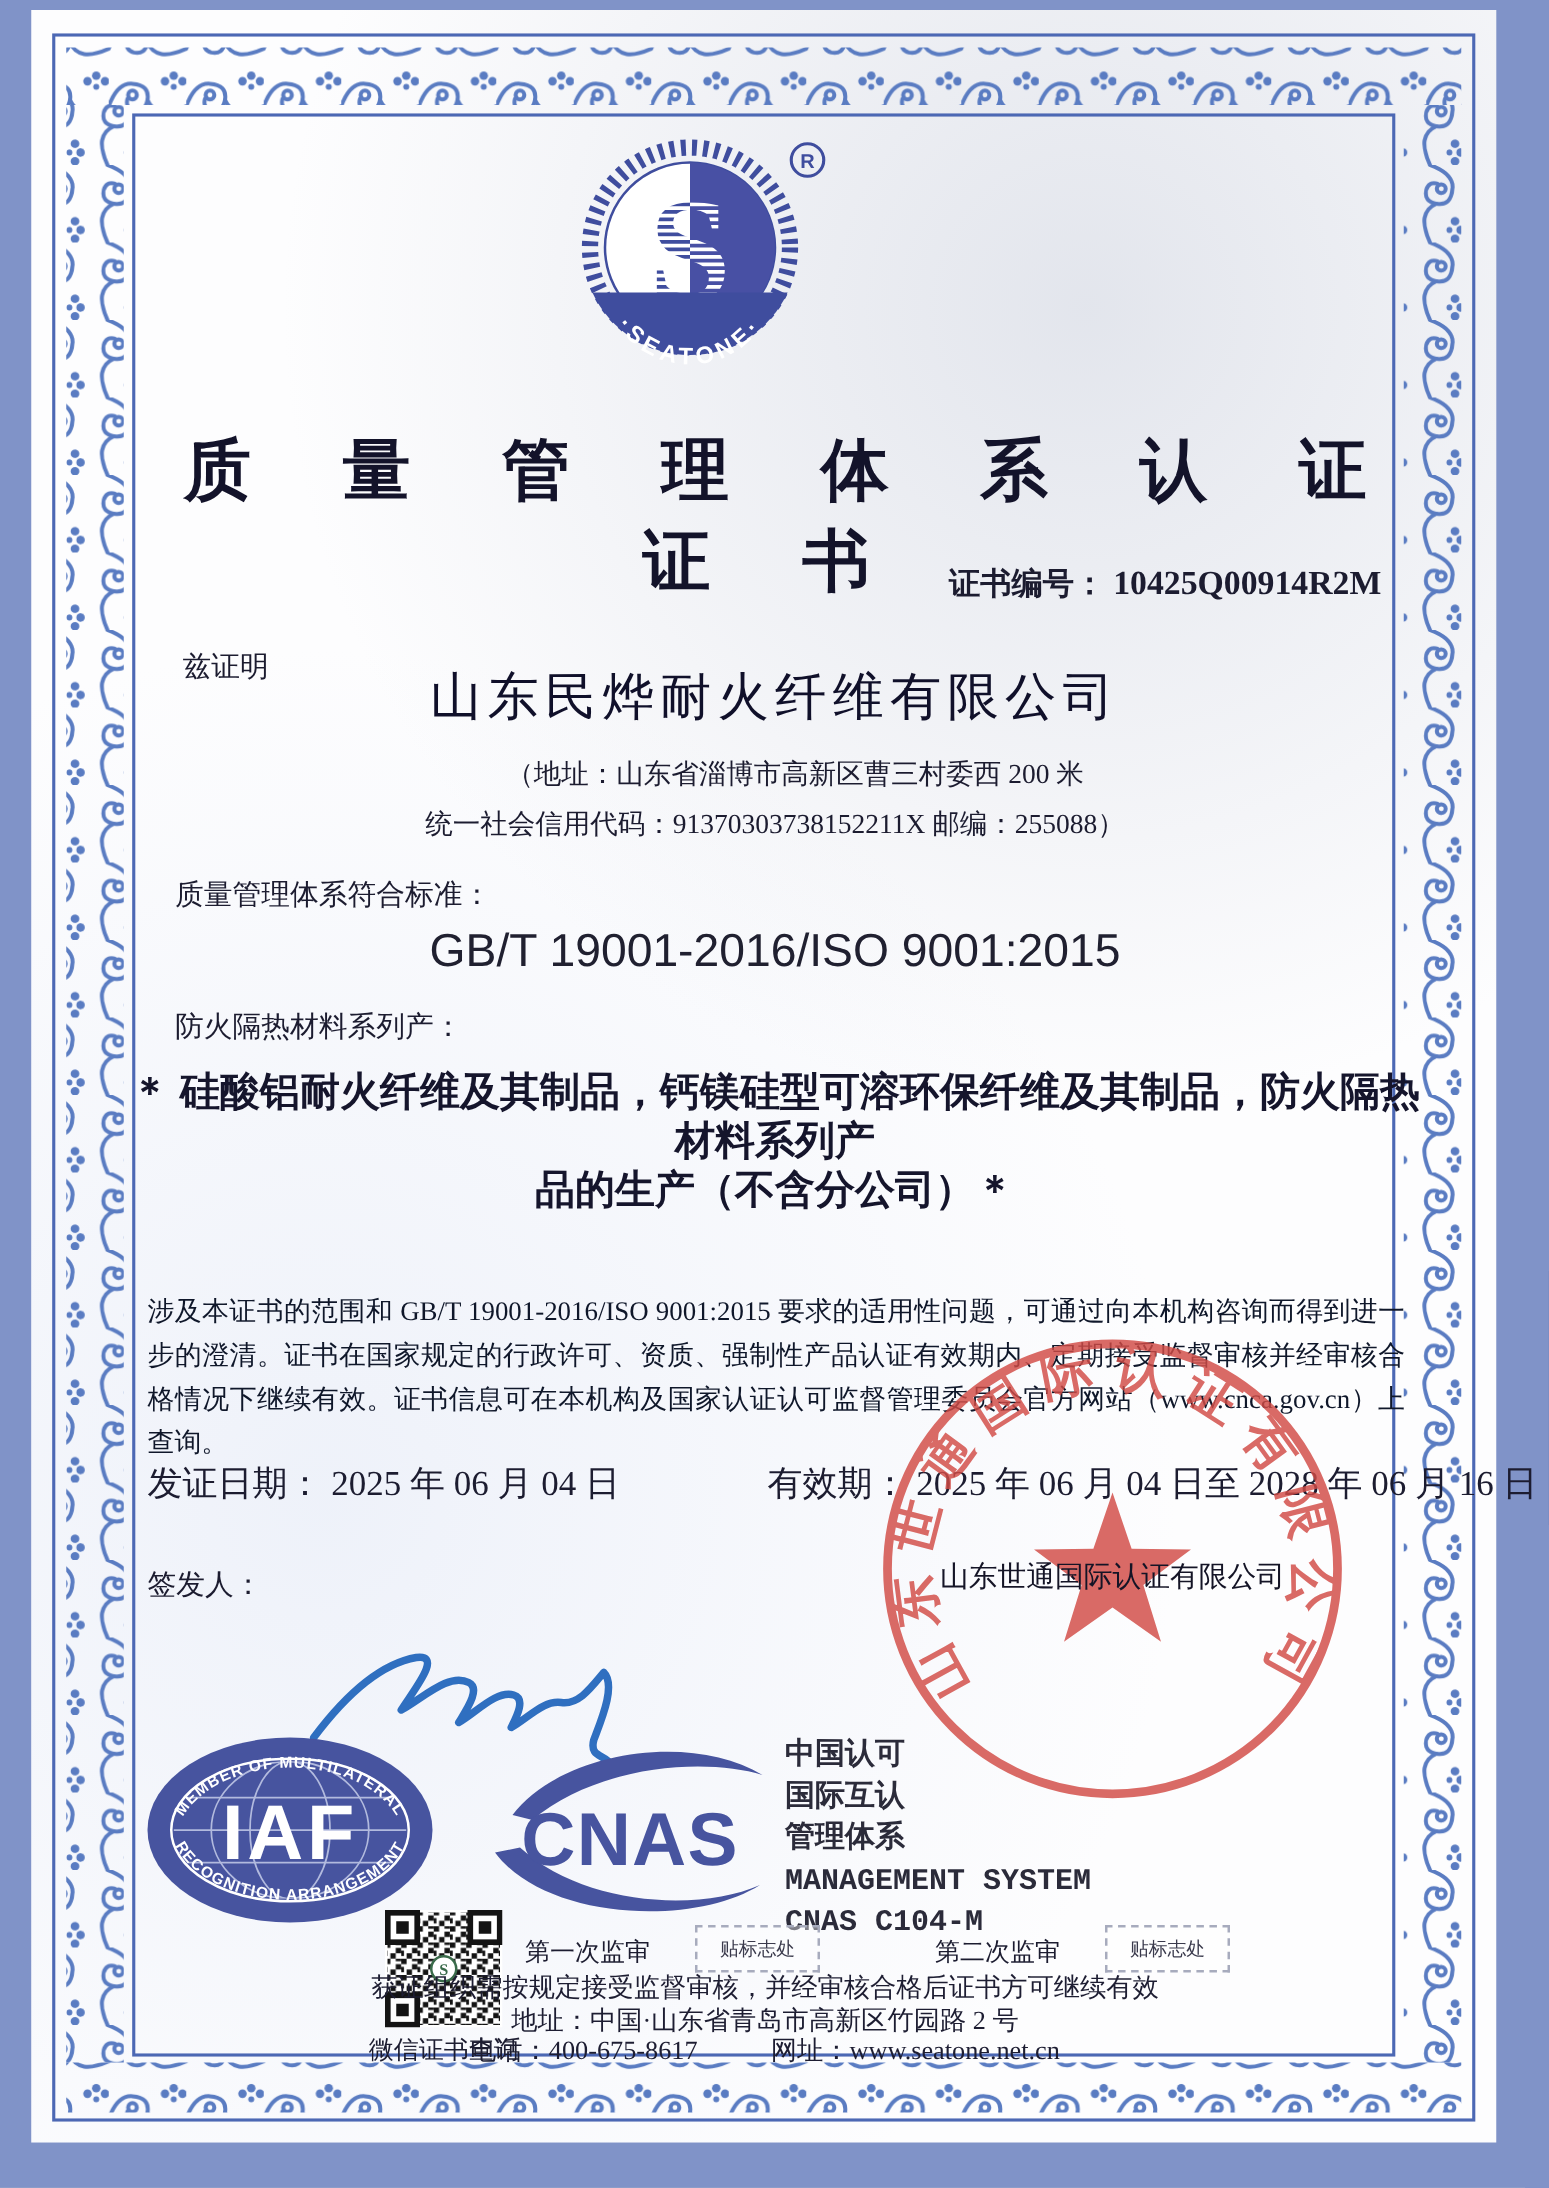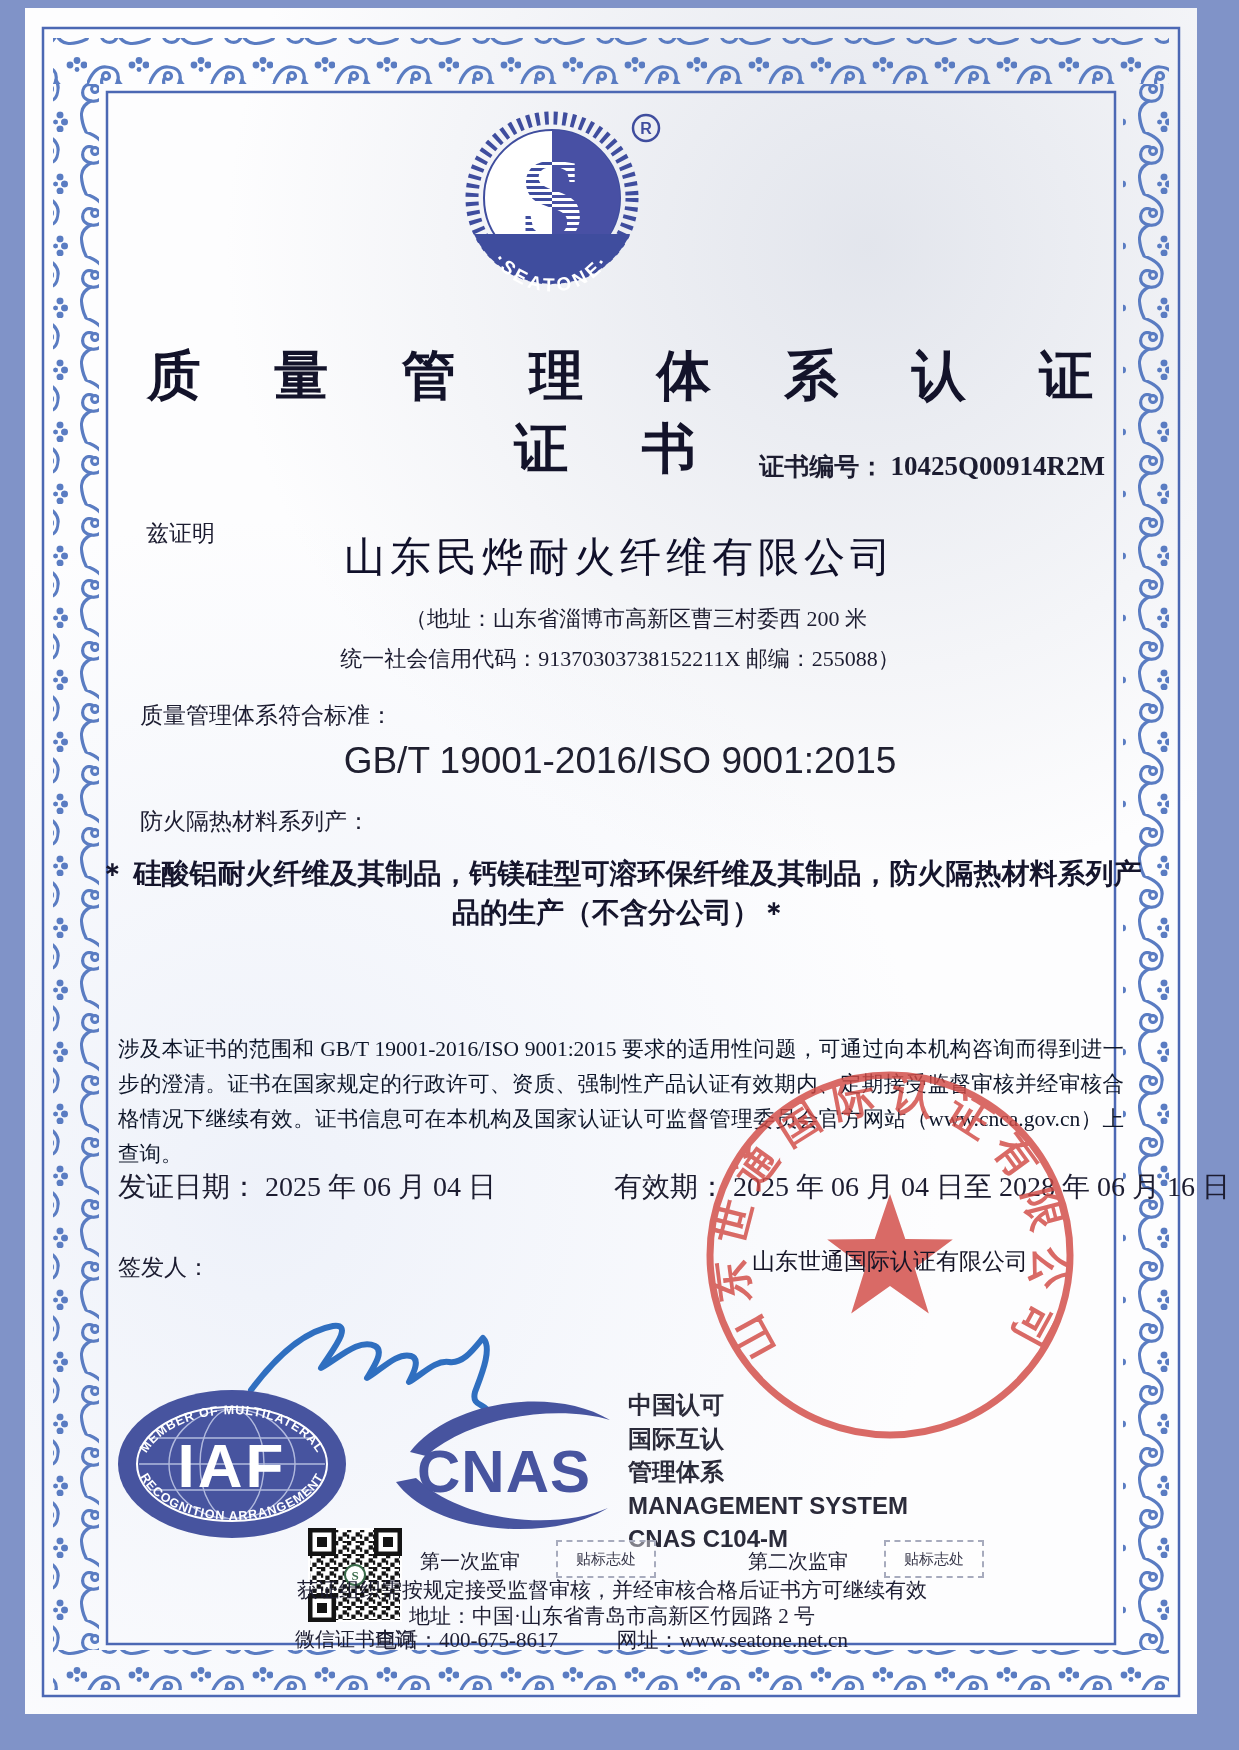--- a/index.html
+++ b/index.html
@@ -10,25 +10,25 @@
      radial-gradient(circle at 20% 70%, rgba(223,230,245,.5), rgba(223,230,245,0) 45%),
      #fdfdfe;}
   .abs{position:absolute;}
   .center{text-align:center;}
   .title{font-size:54px;font-weight:600;letter-spacing:30px;text-indent:30px;color:#13132a;text-align:center;}
   .certno{font-size:25px;font-weight:bold;}
   .lbl{font-size:23px;}
   .company{font-size:41px;font-weight:normal;letter-spacing:5px;color:#10102a;}
   .addr{font-size:22px;}
   .std{font-size:37px;color:#202030;font-family:"Liberation Sans","DejaVu Sans",sans-serif;}
-  .scope{font-size:28px;font-weight:bold;line-height:39px;color:#15152c;}
+  .scope{font-size:32px;font-weight:bold;line-height:39px;color:#15152c;}
   .legal{font-size:21.5px;line-height:35px;text-align:justify;color:#0f172a;}
   .dates{font-size:28px;}
   .ftxt{font-size:24px;font-weight:bold;line-height:33.5px;color:#2b2b3a;
-        font-family:Liberation Sans, sans-serif;}
+        font-family:Liberation Mono, monospace;}
   .small{font-size:20px;}
   .dashedbox{border:2px dashed #a7abbd;font-size:15px;color:#3a3a4c;
      display:flex;align-items:center;justify-content:center;height:34px;width:96px;background:rgba(255,255,255,.4);}
   .botline{font-size:21px;color:#1d1d32;}
 </style>
 </head>
 <body>
 
 <div id="page">
 

